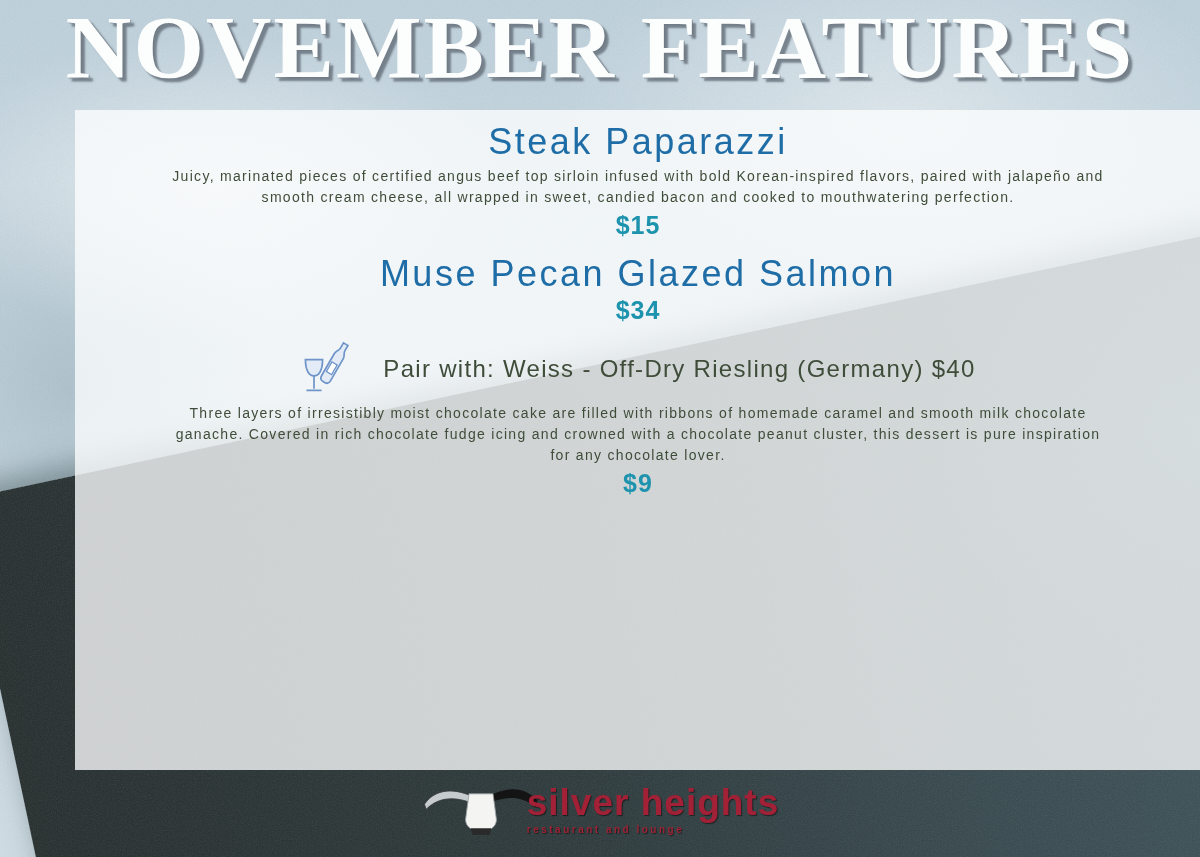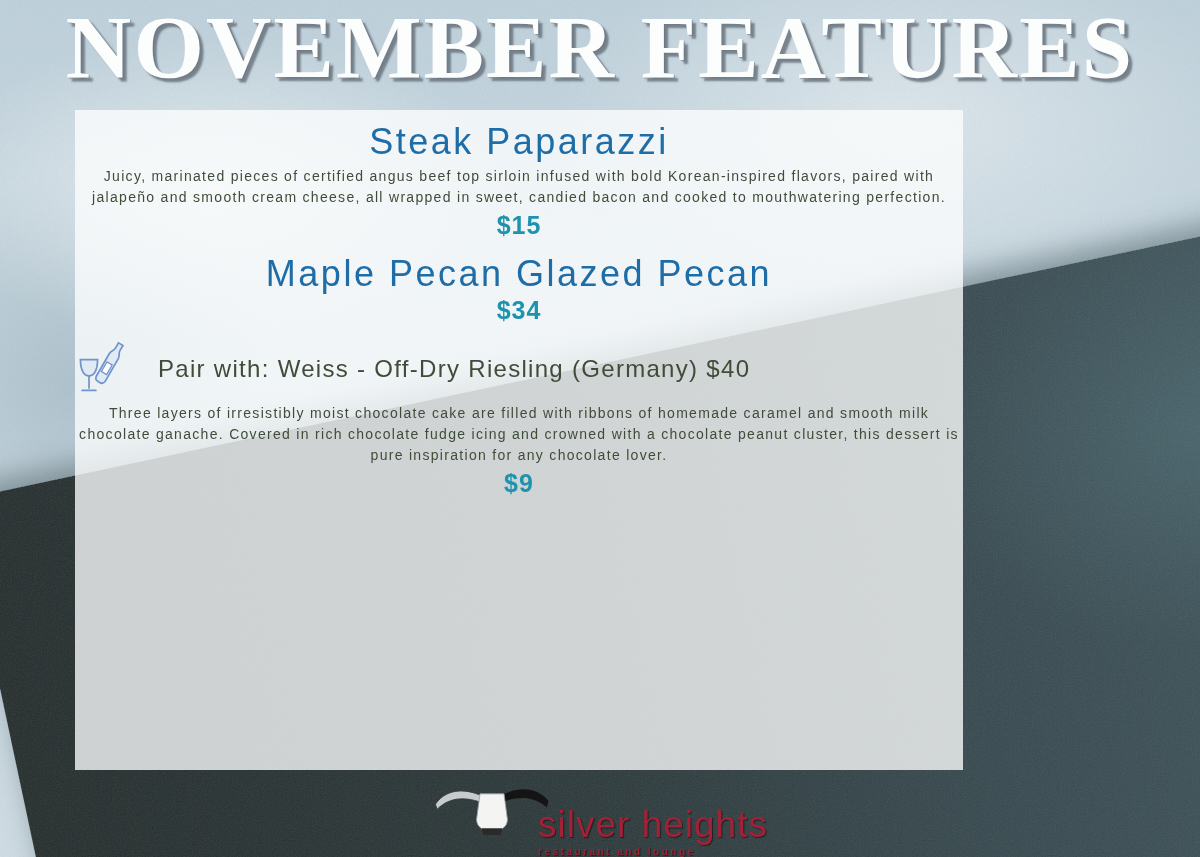--- a/index.html
+++ b/index.html
@@ -55,21 +55,21 @@
     white-space: nowrap;
     transform: scaleX(1.03);
     transform-origin: center;
     text-shadow: 4px 4px 2px rgba(104,115,126,0.85), 1px 1px 1px rgba(104,115,126,0.6);
   }
 
   .card {
     position: absolute;
     left: 75px;
     top: 110px;
-    width: 888px;
+    width: 1126px;
     height: 660px;
     background: rgba(252,254,254,0.78);
     text-align: center;
     padding-top: 12px;
   }
 
   .item-name {
     font-size: 36px;
     font-weight: 500;
     line-height: 1.1;
@@ -91,20 +91,21 @@
     font-size: 25px;
     font-weight: 700;
     letter-spacing: 1px;
     color: #1d93ae;
     line-height: 1.2;
   }
 
   .pairing {
     display: flex;
     align-items: center;
+    justify-content: center;
     gap: 31px;
     margin: 2px 0 4px 0;
   }
 
   .pairing-text {
     font-size: 24px;
     letter-spacing: 1.3px;
     color: #3f4c39;
   }
 
@@ -116,25 +117,25 @@
     top: 778px;
     width: 1200px;
     display: flex;
     align-items: flex-start;
     justify-content: center;
   }
   .logo-mark { margin-right: -14px; margin-top: 0; }
   .logo-textblock { text-align: left; }
   .logo-name {
     font-size: 37px;
-    font-weight: 400;
+    font-weight: 700;
     letter-spacing: 1px;
     color: #a32136;
     line-height: 1.0;
-    margin-top: 28px;
+    margin-top: 6px;
     text-shadow: 1px 1px 1px rgba(0,0,0,0.5);
   }
   .logo-tagline {
     font-size: 10px;
     font-weight: 700;
     letter-spacing: 2.5px;
     color: #9e2134;
     margin-top: 3px;
     text-shadow: 1px 1px 1px rgba(0,0,0,0.5);
   }
@@ -158,21 +159,21 @@
 
   <div class="card">
 
     <section>
       <h2 class="item-name">Steak Paparazzi</h2>
       <p class="item-desc">Juicy, marinated pieces of certified angus beef top sirloin infused with bold Korean-inspired flavors, paired with jalapeño and smooth cream cheese, all wrapped in sweet, candied bacon and cooked to mouthwatering perfection.</p>
       <div class="item-price">$15</div>
     </section>
 
     <section>
-      <h2 class="item-name">Maple Pecan Glazed Pecan</h2>
+      <h2 class="item-name">Muse Pecan Glazed Salmon</h2>
       <div class="item-price">$34</div>
       <div class="pairing">
         <svg class="pairing-icon" width="52" height="60" viewBox="0 0 60 70" xmlns="http://www.w3.org/2000/svg">
           <g transform="rotate(30 38 32)" fill="rgba(215,228,245,0.55)" stroke="#6f94c9" stroke-width="2">
             <path d="M32 18 C32 14 35 13 35 9 L35 2 L41 2 L41 9 C41 13 44 14 44 18 L44 48 C44 51 42 53 39 53 L37 53 C34 53 32 51 32 48 Z"></path>
             <rect x="34.5" y="28" width="7" height="13" fill="#ffffff" stroke="#6f94c9" stroke-width="1.5"></rect>
           </g>
           <g fill="rgba(215,228,245,0.55)" stroke="#6f94c9" stroke-width="2">
             <path d="M6 24 L26 24 C26 38 21 43 16 43 C11 43 6 38 6 24 Z"></path>
             <line x1="16" y1="43" x2="16" y2="58"></line>

